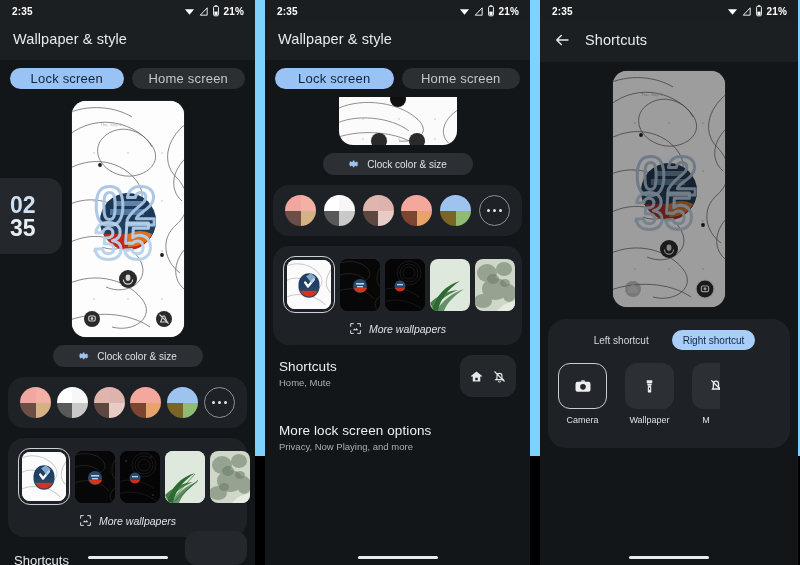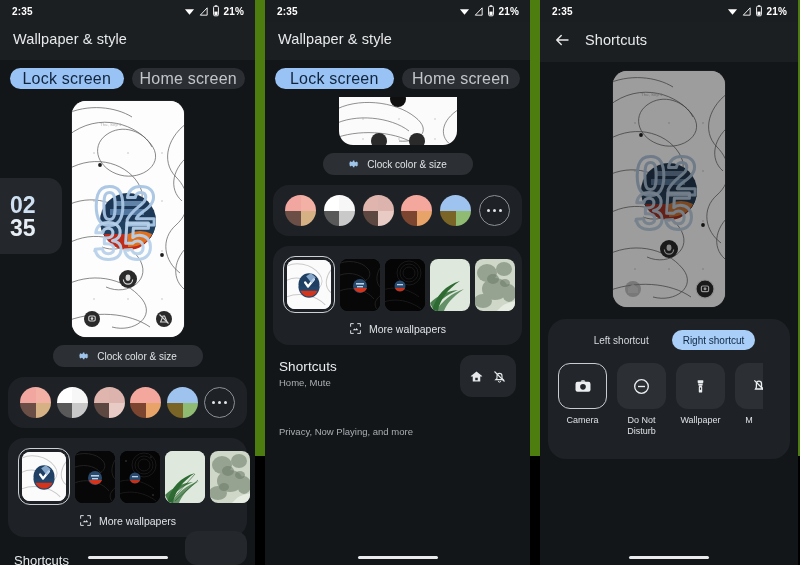--- a/index.html
+++ b/index.html
@@ -5,21 +5,21 @@
   * { box-sizing: border-box; margin: 0; padding: 0; }
   html, body {
     width: 800px; height: 565px;
     background: #000;
     font-family: "Liberation Sans", sans-serif;
     overflow: hidden;
   }
   .stage {
     position: relative;
     width: 800px; height: 456px;
-    background: #4d7c0f;
+    background: #7dd3fc;
     display: flex;
   }
   .panel {
     position: relative;
     height: 565px;
     background: #131619;
     overflow: hidden;
   }
   .panel.p1 { width: 255px; margin-right: 10px; }
   .panel.p2 { width: 265px; margin-right: 10px; }
@@ -59,21 +59,21 @@
   .tabrow {
     display: flex; gap: 8px;
     padding: 8px 10px 6px 10px;
     background: #131619;
   }
   .tab {
     flex: 1;
     height: 21px;
     border-radius: 11px;
     display: flex; align-items: center; justify-content: center;
-    font-size: 16px;
+    font-size: 13px;
     letter-spacing: 0.2px;
   }
   .tab.active { background: #9ac3f5; color: #10243c; }
   .tab.inactive { background: #2b2f33; color: #c2c6ca; }
 
   
   .preview-wrap {
     position: relative;
     display: flex; justify-content: center; align-items: flex-start;
     padding-top: 6px;
@@ -151,21 +151,21 @@
     width: 52px; height: 57px; border-radius: 12px;
     border: 1.5px solid #cdd1d6;
     padding: 3px; flex: none;
     display: flex; align-items: center; justify-content: center;
   }
   .wp-sel .inner { width: 100%; height: 100%; border-radius: 8px; overflow: hidden; background: #fff; }
   .wp-sel .inner svg { display:block; width:100%; height:100%; }
 
   .more-wp {
     display: flex; align-items: center; justify-content: center; gap: 7px;
-    margin-top: 9px; color: #dfe2e5; font-size: 10.5px;
+    margin-top: 9px; color: #dfe2e5; font-size: 10.5px; font-style: italic;
   }
 
   
   .list-row {
     display: flex; align-items: flex-start; justify-content: space-between;
     padding: 14px 14px 0 14px;
   }
   .list-row .ttl { color: #eceef0; font-size: 13.5px; letter-spacing: .1px; }
   .list-row .sub { color: #a9aeb3; font-size: 9.5px; margin-top: 3px; }
   .shortcut-icons {
@@ -192,21 +192,21 @@
     border-radius: 18px;
     padding: 11px 8px 22px 8px;
   }
   .seg-row { display: flex; justify-content: center; gap: 12px; }
   .seg {
     height: 20px; padding: 0 11px; border-radius: 10px;
     display: flex; align-items: center; font-size: 10px;
   }
   .seg.off { color: #d7dade; }
   .seg.on { background: #a9cef7; color: #0f2742; }
-  .sc-row { display: flex; gap: 10px; margin-top: 13px; padding-left: 2px; }
+  .sc-row { display: flex; gap: 18px; margin-top: 13px; padding-left: 2px; }
   .sc-item { width: 49px; flex: none; text-align: center; }
   .sc-box {
     width: 49px; height: 46px; border-radius: 12px;
     background: #2c3034;
     display: flex; align-items: center; justify-content: center;
   }
   .sc-box.selected { background: #23272b; border: 1.5px solid #c9cdd2; }
   .sc-label { color: #dde0e3; font-size: 9px; margin-top: 6px; line-height: 1.2; }
 
   
@@ -682,20 +682,21 @@
             <path d="M6 17h12l-2-2v-4a4 4 0 00-8 0v4z" fill="none" stroke="#e6e8ea" stroke-width="1.8"></path>
             <path d="M10 19a2 2 0 004 0" fill="none" stroke="#e6e8ea" stroke-width="1.6"></path>
             <line x1="4" y1="4" x2="20" y2="20" stroke="#e6e8ea" stroke-width="1.8"></line>
           </svg>
       </div>
     </div>
 
 
     <div class="list-row" style="padding-top:26px">
       <div>
+        <div class="ttl">More lock screen options</div>
         <div class="sub">Privacy, Now Playing, and more</div>
       </div>
     </div>
 
     <div class="navpill"></div>
   </div>
 
   <div class="panel p3">
 
     <div class="statusbar">
@@ -791,29 +792,20 @@
           <div class="sc-box selected">
             <svg width="20" height="20" viewBox="0 0 24 24">
               <rect x="3" y="7" width="18" height="12" rx="2.5" fill="#eceef0"></rect>
               <path d="M9 7l1.4-2h3.2L15 7z" fill="#eceef0"></path>
               <circle cx="12" cy="13" r="3.4" fill="#23272b"></circle>
             </svg>
           </div>
           <div class="sc-label">Camera</div>
         </div>
 
-        <div class="sc-item">
-          <div class="sc-box">
-            <svg width="19" height="19" viewBox="0 0 24 24">
-              <circle cx="12" cy="12" r="8.6" fill="none" stroke="#eceef0" stroke-width="1.7"></circle>
-              <line x1="7.6" y1="12" x2="16.4" y2="12" stroke="#eceef0" stroke-width="1.7"></line>
-            </svg>
-          </div>
-          <div class="sc-label">Do Not Disturb</div>
-        </div>
 
         <div class="sc-item">
           <div class="sc-box">
             <svg width="17" height="19" viewBox="0 0 24 24">
               <rect x="8" y="3" width="8" height="4" rx="1" fill="#eceef0"></rect>
               <path d="M8.6 7.6h6.8l-.8 3.4h-5.2z" fill="#eceef0"></path>
               <rect x="9.6" y="11.4" width="4.8" height="9.2" rx="1.2" fill="#eceef0"></rect>
               <rect x="11.2" y="13.6" width="1.6" height="3" fill="#2c3034"></rect>
             </svg>
           </div>

